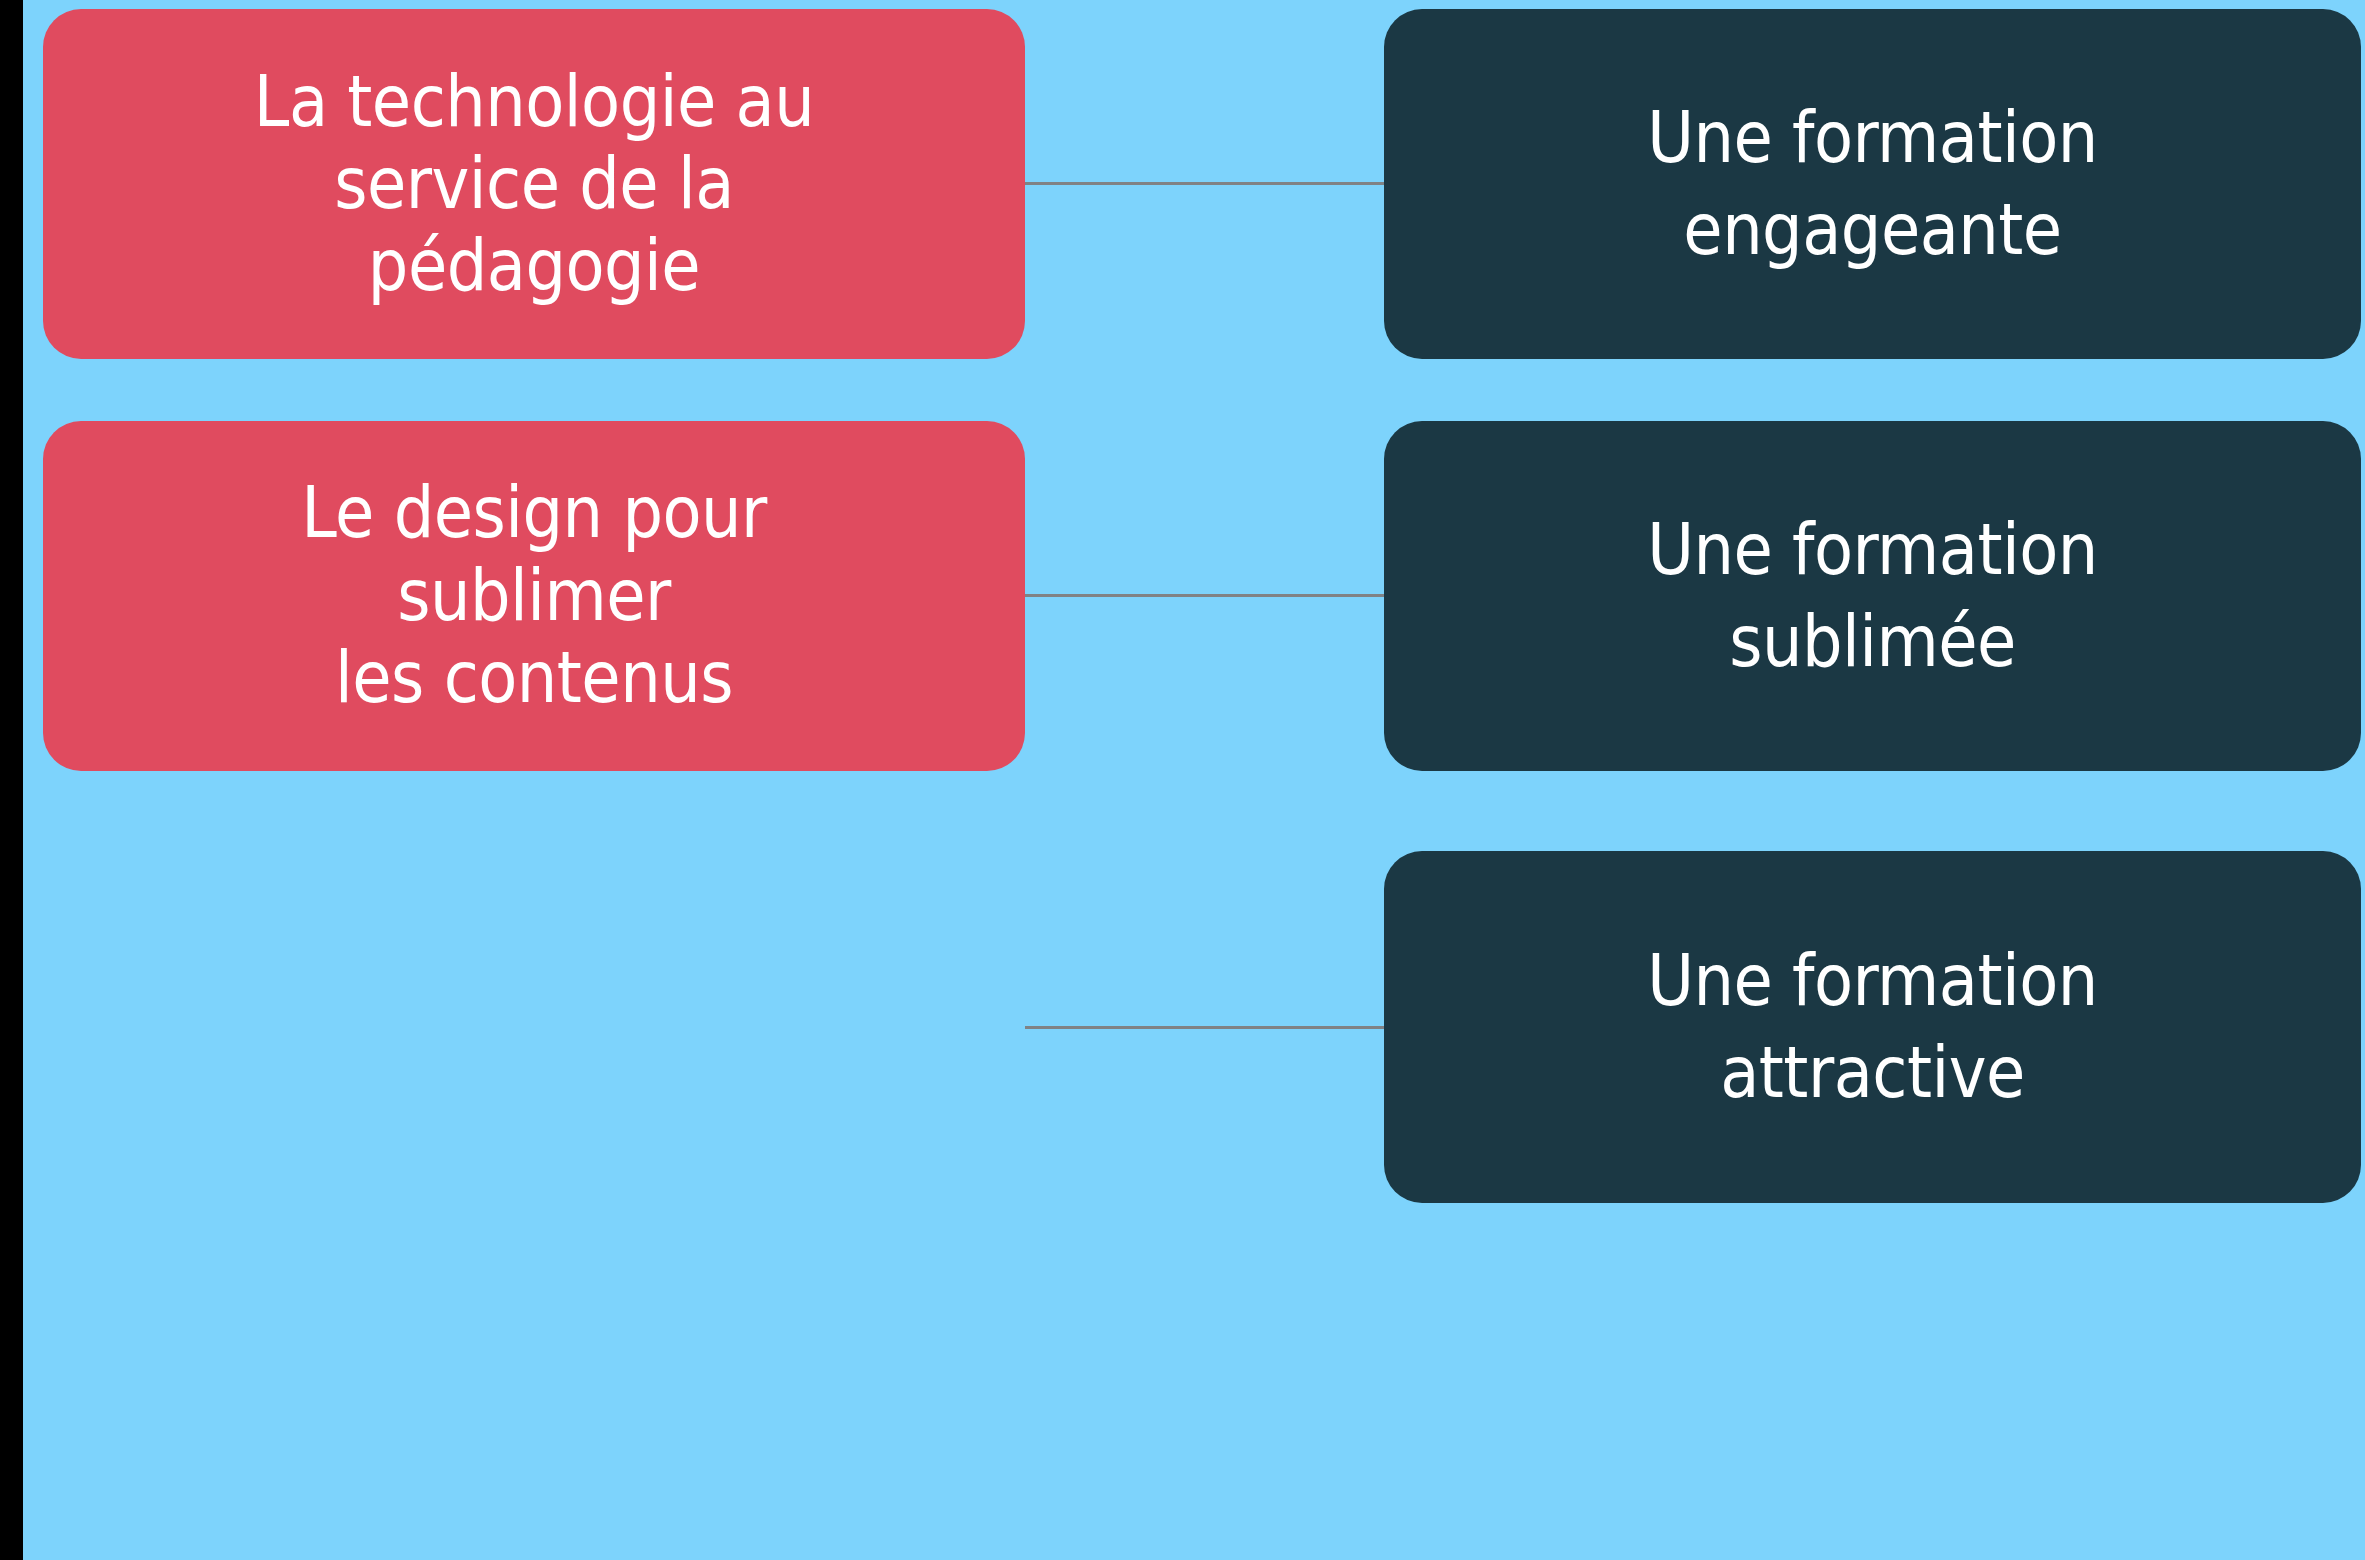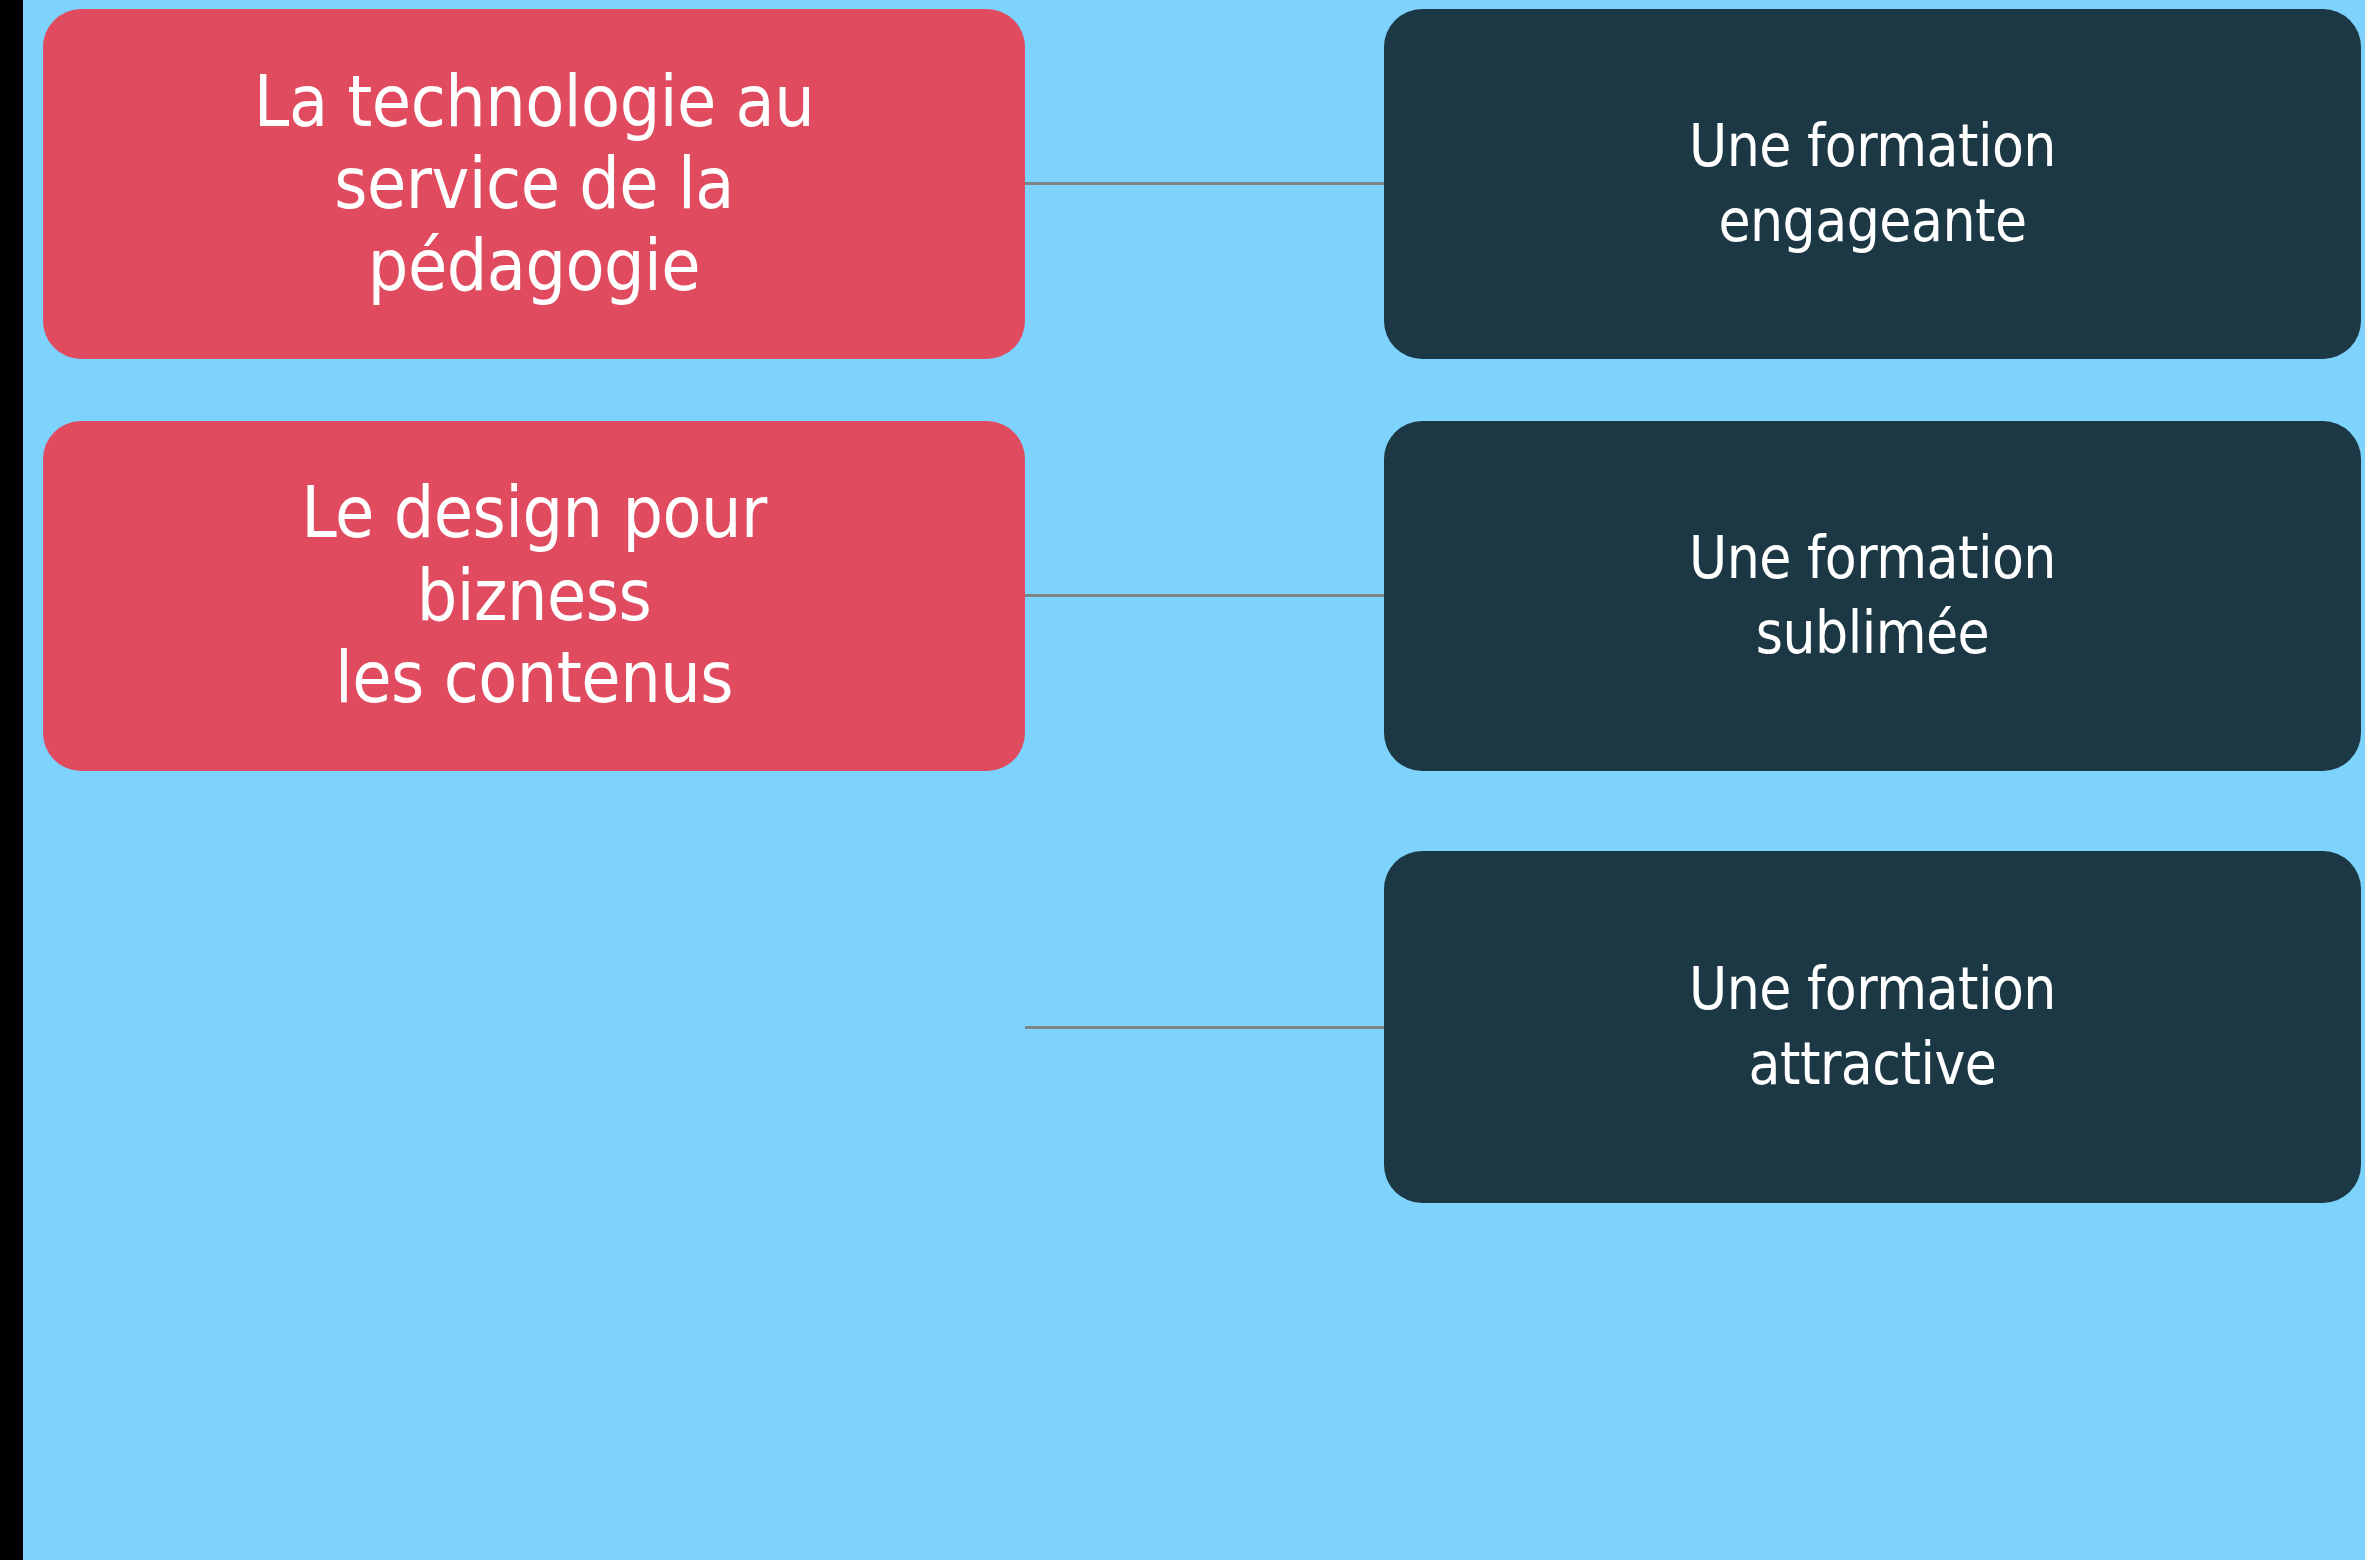--- a/index.html
+++ b/index.html
@@ -58,21 +58,21 @@
   .card-text {
     color: #FFFFFF;
     font-family: "DejaVu Sans Condensed", "Liberation Sans Narrow", "Liberation Sans", sans-serif;
     font-weight: 400;
     font-stretch: condensed;
     letter-spacing: -0.5px;
     white-space: pre-line;
   }
 
   .card-left .card-text  { font-size: 71px; line-height: 1.16; }
-  .card-right .card-text { font-size: 58px; line-height: 1.30; }
+  .card-right .card-text { font-size: 71px; line-height: 1.30; }
 
   
   .logo {
     position: absolute;
     left: 0;
     top: 1342px;
     width: 2366px;
     display: flex;
     justify-content: center;
     align-items: flex-start;
@@ -113,21 +113,21 @@
 service de la
 pédagogie</span>
   </div>
   <div class="card card-right row1">
     <span class="card-text">Une formation
 engageante</span>
   </div>
 
   <div class="card card-left row2">
     <span class="card-text">Le design pour
-bizness
+sublimer
 les contenus</span>
   </div>
   <div class="card card-right row2">
     <span class="card-text">Une formation
 sublimée</span>
   </div>
 
   <div class="card card-right row3">
     <span class="card-text">Une formation
 attractive</span>

